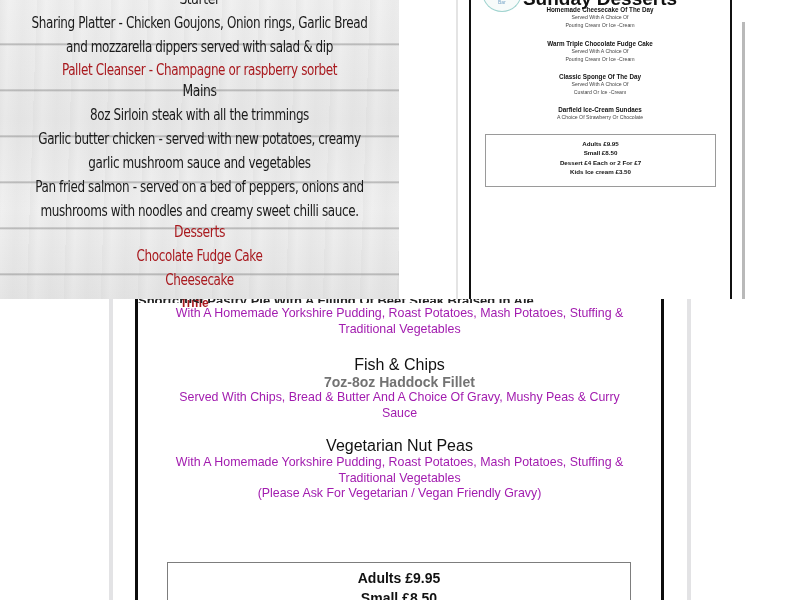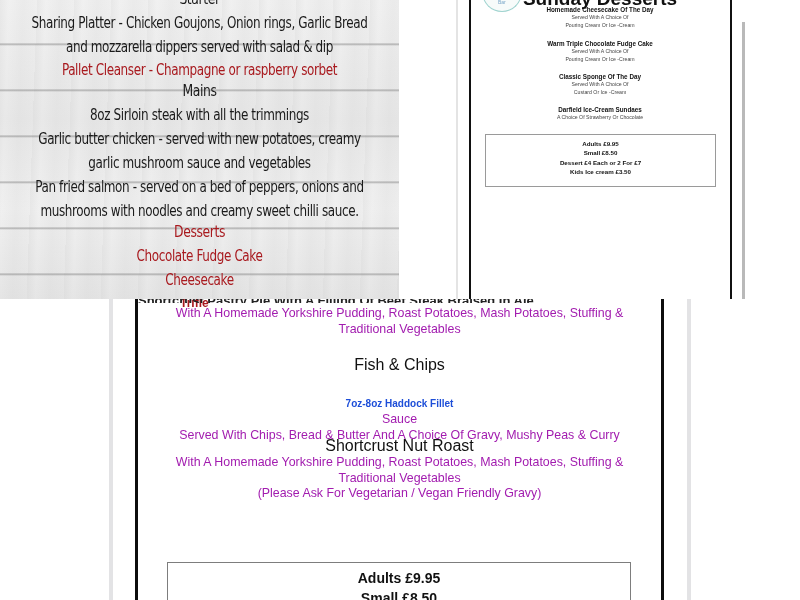--- a/index.html
+++ b/index.html
@@ -79,21 +79,21 @@
     .mains .frame-left { position: absolute; left: 135px; top: 0; width: 3px; height: 301px; background: #0d0d0d; }
     .mains .frame-right { position: absolute; left: 661px; top: 0; width: 3px; height: 301px; background: #0d0d0d; }
     .mains .block { position: absolute; left: 138px; width: 523px; text-align: center; color: #222; }
     .mains .cut-title {
       font-size: 13px; font-weight: bold; color: #222; line-height: 14px; height: 6px; overflow: hidden;
       display: flex; align-items: flex-end; 
     }
     .mains .cut-title span { position: relative; top: 5px; }
     .mains .desc { font-size: 12.4px; line-height: 15.5px; color: #a21caf; }
     .mains .dish { font-size: 16px; font-weight: normal; color: #111; line-height: 19px; }
-    .mains .sub { font-size: 10px; font-weight: bold; color: #1d4ed8; line-height: 16px; margin-top: 22px; }
+    .mains .sub { font-size: 14px; font-weight: bold; color: #737373; line-height: 16px; }
     .mains .price-box {
       position: absolute; left: 167px; top: 263px; width: 464px; height: 50px;
       border: 1px solid #7d7d7d; text-align: center; padding-top: 6px;
     }
     .mains .price-box div { font-size: 14px; font-weight: bold; color: #111; line-height: 19.5px; }
 
     
     .mains .peek { position: absolute; left: 180px; top: -3px; font-size: 12px; color: #a8191e; font-weight: bold; }
   </style>
 </head>
@@ -163,26 +163,26 @@
     <div class="cut-title">
         <span>Shortcrust Pastry Pie With A Filling Of Beef Steak Braised In Ale</span>
       </div>
     <div class="desc" style="margin-top:3px">With A Homemade Yorkshire Pudding, Roast Potatoes, Mash Potatoes, Stuffing &amp;</div>
     <div class="desc">Traditional Vegetables</div>
   </div>
 
   <div class="block" style="top:56px">
     <div class="dish">Fish &amp; Chips</div>
     <div class="sub">7oz-8oz Haddock Fillet</div>
+    <div class="desc">Served With Chips, Bread &amp; Butter And A Choice Of Gravy, Mushy Peas &amp; Curry</div>
     <div class="desc">Sauce</div>
-    <div class="desc">Served With Chips, Bread &amp; Butter And A Choice Of Gravy, Mushy Peas &amp; Curry</div>
   </div>
 
   <div class="block" style="top:137px">
-    <div class="dish">Shortcrust Nut Roast</div>
+    <div class="dish">Vegetarian Nut Peas</div>
     <div class="desc">With A Homemade Yorkshire Pudding, Roast Potatoes, Mash Potatoes, Stuffing &amp;</div>
     <div class="desc">Traditional Vegetables</div>
     <div class="desc">(Please Ask For Vegetarian / Vegan Friendly Gravy)</div>
   </div>
 
   <div class="price-box">
     <div>Adults £9.95</div>
     <div>Small £8.50</div>
   </div>
 </div>

